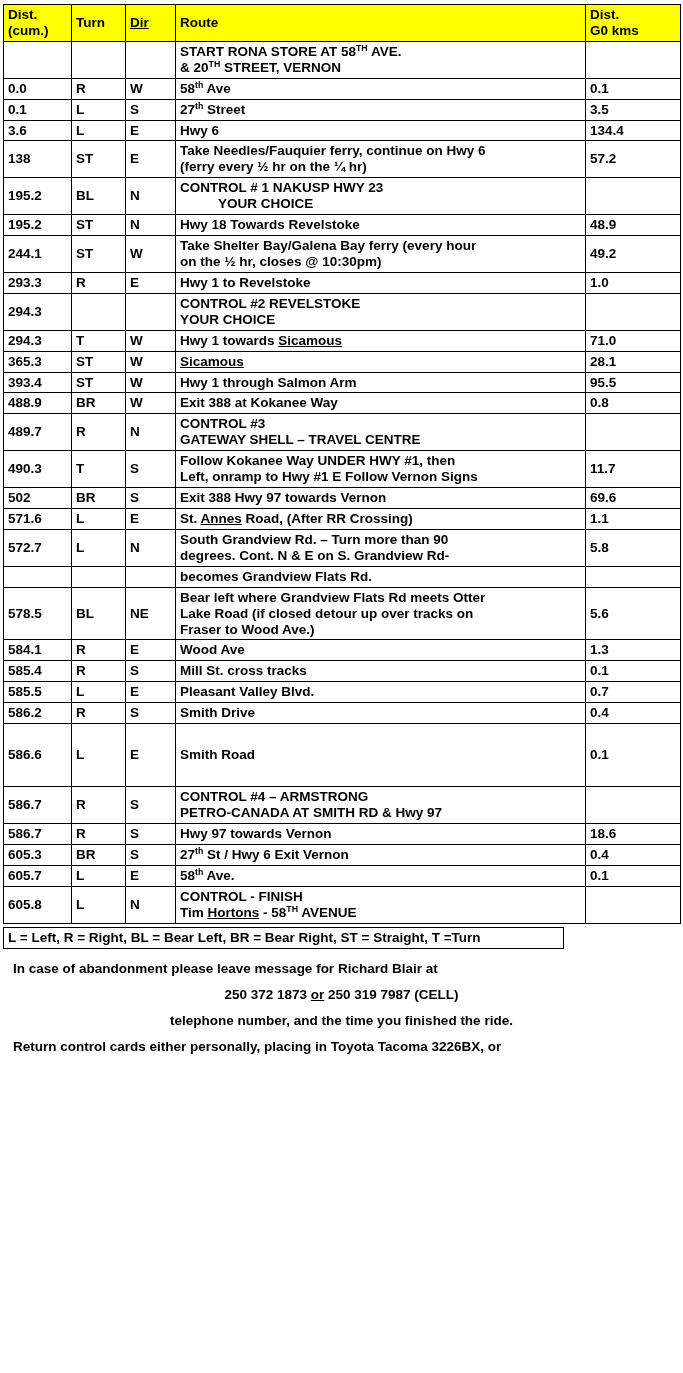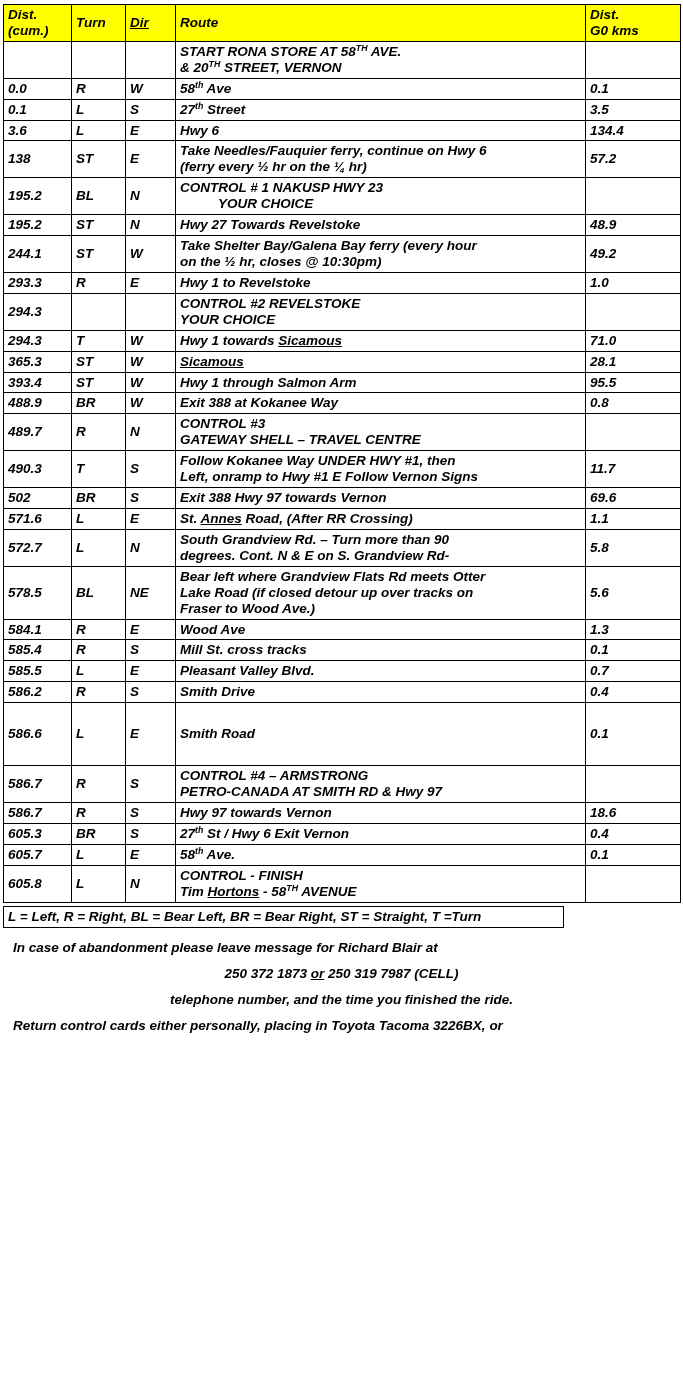--- a/index.html
+++ b/index.html
@@ -10,21 +10,20 @@
   body {
     width: 683px;
     min-height: 1373px;
     font-family: "Liberation Sans", sans-serif;
     color: #000000;
   }
   .sheet {
     width: 683px;
     box-sizing: border-box;
     padding: 4px 3px 2px 3px;
-    font-style: italic;
   }
   table.route {
     border-collapse: collapse;
     width: 677px;
     table-layout: fixed;
   }
   table.route td, table.route th {
     border: 1px solid #000000;
     padding: 2px 4px;
     font-size: 13.5px;
@@ -167,21 +166,21 @@
             <div>CONTROL # 1 NAKUSP  HWY 23</div>
             <div><span class="indent">YOUR CHOICE</span></div>
           </td>
           <td class="go"></td>
         </tr>
         <tr>
           <td class="dist">195.2</td>
           <td class="turn">ST</td>
           <td class="dir">N</td>
           <td class="route">
-            <div>Hwy 27 Towards Revelstoke</div>
+            <div>Hwy 18 Towards Revelstoke</div>
           </td>
           <td class="go">48.9</td>
         </tr>
         <tr>
           <td class="dist">244.1</td>
           <td class="turn">ST</td>
           <td class="dir">W</td>
           <td class="route">
             <div>Take Shelter Bay/Galena Bay ferry (every hour</div>
             <div>on the ½ hr, closes @ 10:30pm)</div>
@@ -283,20 +282,29 @@
         </tr>
         <tr>
           <td class="dist">572.7</td>
           <td class="turn">L</td>
           <td class="dir">N</td>
           <td class="route">
             <div>South Grandview Rd. – Turn more than 90</div>
             <div>degrees. Cont. N &amp; E on S. Grandview Rd-</div>
           </td>
           <td class="go">5.8</td>
+        </tr>
+        <tr>
+          <td class="dist"></td>
+          <td class="turn"></td>
+          <td class="dir"></td>
+          <td class="route">
+            <div>becomes Grandview Flats Rd.</div>
+          </td>
+          <td class="go"></td>
         </tr>
         <tr>
           <td class="dist">578.5</td>
           <td class="turn">BL</td>
           <td class="dir">NE</td>
           <td class="route">
             <div>Bear left where Grandview Flats Rd meets Otter</div>
             <div>Lake Road (if closed detour up over tracks on</div>
             <div>Fraser to Wood Ave.)</div>
           </td>

